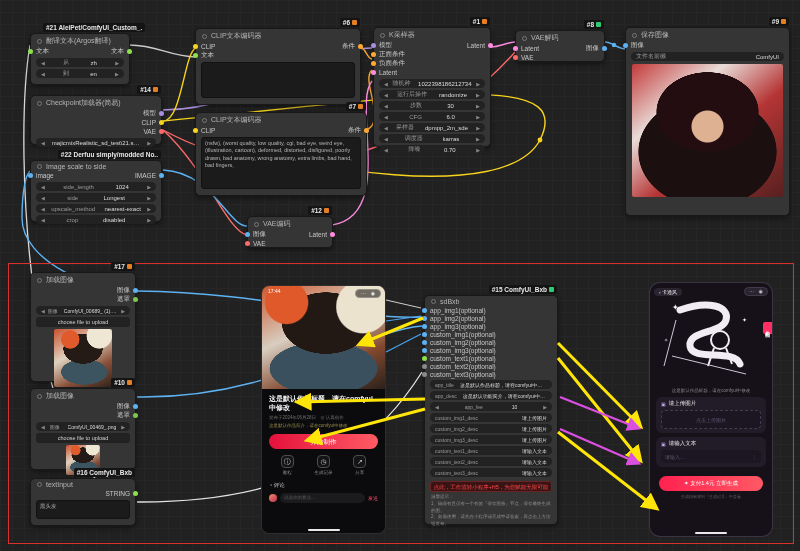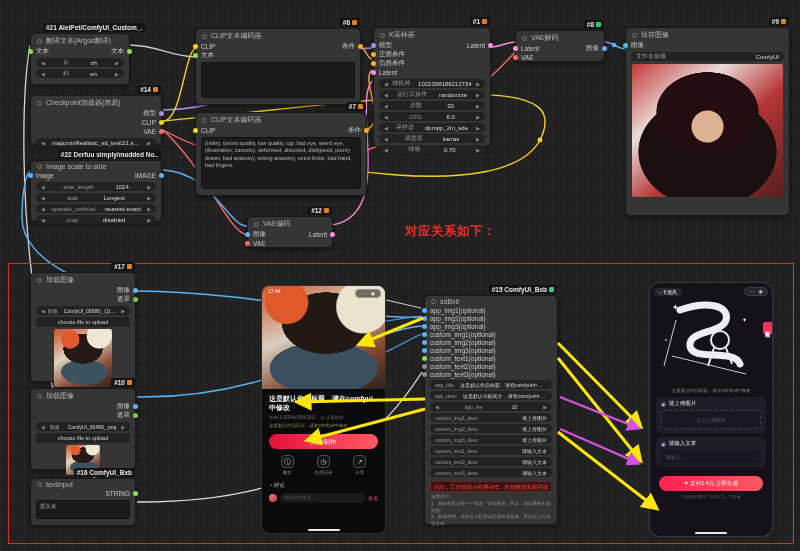--- a/index.html
+++ b/index.html
@@ -151,21 +151,20 @@
   <circle cx="540" cy="140" r="2.4" fill="#f7d31e"></circle>
   <path d="M163,170 C212,172 228,226 247,226" stroke="#5db2f2" fill="none" stroke-width="1.4"></path>
   <path d="M137,291 C95,292 22,262 22,218 C22,190 26,173 31,170" stroke="#5db2f2" fill="none" stroke-width="1.4"></path>
   <path d="M137,291 C270,293 345,320 422,317" stroke="#5db2f2" fill="none" stroke-width="1.4"></path>
   <path d="M137,397 C280,399 355,332 422,326" stroke="#5db2f2" fill="none" stroke-width="1.4"></path>
   <path d="M137,502 C320,503 385,430 422,372" stroke="#e2e2e2" fill="none" stroke-width="1.3"></path>
 </svg>
 
 <div class="redrect"></div>
 <div class="rednote">
-  <div>对应关系如下：</div>
 </div>
 
 <div class="node" style="left:30px;top:33px;width:100px;height:52px;">
   <div class="badge bl">
       <span>#21 AleiPet/ComfyUI_Custom_.</span>
     </div>
   <div class="nhead">
       <span class="ndot"></span>
       <span>翻译文本(Argos翻译)</span>
     </div>

